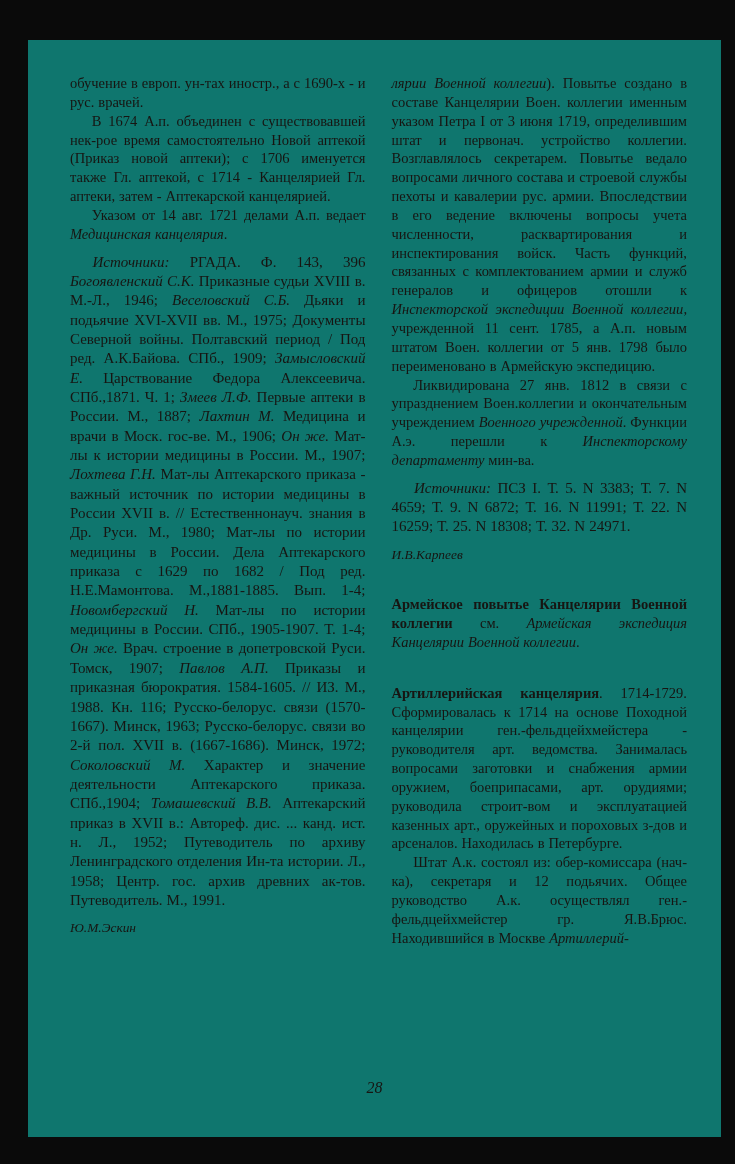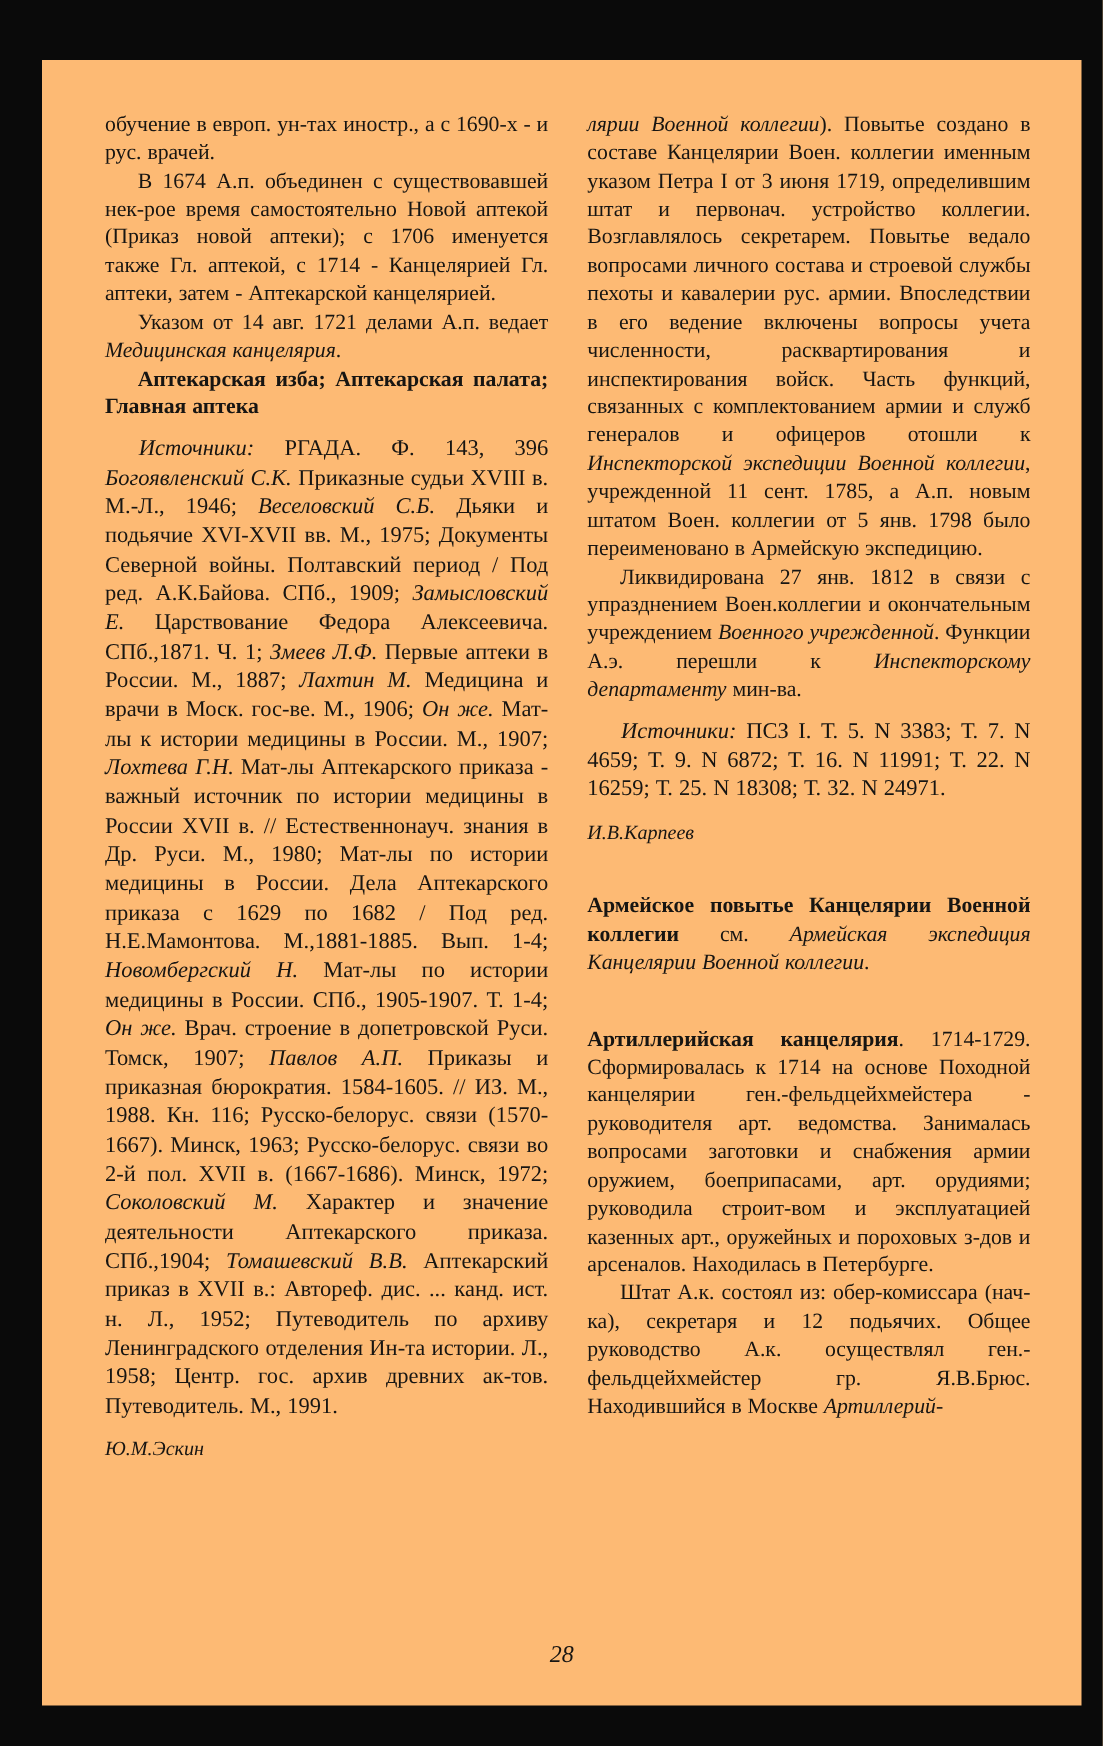--- a/index.html
+++ b/index.html
@@ -6,21 +6,21 @@
   .scan {
     position:relative;
     width:735px; height:1164px;
     background:#0a0a0a;
     box-sizing:border-box;
     padding:40px 14px 27px 28px;
     font-family:"Liberation Serif", serif;
   }
   .page {
     width:100%; height:100%;
-    background:#fdba74;
+    background:#0f766e;
     color:#171512;
     box-sizing:border-box;
     padding:34px 34px 0 42px;
     position:relative;
     overflow:hidden;
   }
   .columns { display:flex; gap:26px; }
   .col { width:50%; }
   .para {
     margin:0;
@@ -40,38 +40,37 @@
     margin-top:9px;
     margin-bottom:2px;
     text-indent:0;
   }
   .entry { margin-top:32px; }
   .it { font-style:italic; }
   .bd { font-weight:bold; }
   .page-number {
     position:absolute;
     left:0; right:0;
-    bottom:24px;
+    bottom:40px;
     text-align:center;
     font-size:16px;
     font-style:italic;
     color:#171512;
   }
 </style>
 </head>
 <body>
 
 <div class="scan">
   <div class="page">
     <div class="columns">
       <div class="col">
           <p class="para ni">обучение в европ. ун-тах иностр., а с 1690-х - и рус. врачей.</p>
           <p class="para">В 1674 А.п. объединен с существовавшей нек-рое время самостоятельно Новой аптекой (Приказ новой аптеки); с 1706 именуется также Гл. аптекой, с 1714 - Канцелярией Гл. аптеки, затем - Аптекарской канцелярией.</p>
           <p class="para">Указом от 14 авг. 1721 делами А.п. ведает <span class="it">Медицинская канцелярия</span>.</p>
-          <p class="para"><span class="bd">Аптекарская изба; Аптекарская палата; Главная аптека</span></p>
           <p class="para sources mt"><span class="it">Источники:</span> РГАДА. Ф. 143, 396 <span class="it">Богоявленский С.К.</span> Приказные судьи XVIII в. М.-Л., 1946; <span class="it">Веселовский С.Б.</span> Дьяки и подьячие XVI-XVII вв. М., 1975; Документы Северной войны. Полтавский период / Под ред. А.К.Байова. СПб., 1909; <span class="it">Замысловский Е.</span> Царствование Федора Алексеевича. СПб.,1871. Ч. 1; <span class="it">Змеев Л.Ф.</span> Первые аптеки в России. М., 1887; <span class="it">Лахтин М.</span> Медицина и врачи в Моск. гос-ве. М., 1906; <span class="it">Он же.</span> Мат-лы к истории медицины в России. М., 1907; <span class="it">Лохтева Г.Н.</span> Мат-лы Аптекарского приказа - важный источник по истории медицины в России XVII в. // Естественнонауч. знания в Др. Руси. М., 1980; Мат-лы по истории медицины в России. Дела Аптекарского приказа с 1629 по 1682 / Под ред. Н.Е.Мамонтова. М.,1881-1885. Вып. 1-4; <span class="it">Новомбергский Н.</span> Мат-лы по истории медицины в России. СПб., 1905-1907. Т. 1-4; <span class="it">Он же.</span> Врач. строение в допетровской Руси. Томск, 1907; <span class="it">Павлов А.П.</span> Приказы и приказная бюрократия. 1584-1605. // ИЗ. М., 1988. Кн. 116; Русско-белорус. связи (1570-1667). Минск, 1963; Русско-белорус. связи во 2-й пол. XVII в. (1667-1686). Минск, 1972; <span class="it">Соколовский М.</span> Характер и значение деятельности Аптекарского приказа. СПб.,1904; <span class="it">Томашевский В.В.</span> Аптекарский приказ в XVII в.: Автореф. дис. ... канд. ист. н. Л., 1952; Путеводитель по архиву Ленинградского отделения Ин-та истории. Л., 1958; Центр. гос. архив древних ак-тов. Путеводитель. М., 1991.</p>
           <p class="para author"><span class="it">Ю.М.Эскин</span></p>
         </div>
       <div class="col">
           <p class="para ni"><span class="it">лярии Военной коллегии</span>). Повытье создано в составе Канцелярии Воен. коллегии именным указом Петра I от 3 июня 1719, определившим штат и первонач. устройство коллегии. Возглавлялось секретарем. Повытье ведало вопросами личного состава и строевой службы пехоты и кавалерии рус. армии. Впоследствии в его ведение включены вопросы учета численности, расквартирования и инспектирования войск. Часть функций, связанных с комплектованием армии и служб генералов и офицеров отошли к <span class="it">Инспекторской экспедиции Военной коллегии</span>, учрежденной 11 сент. 1785, а А.п. новым штатом Воен. коллегии от 5 янв. 1798 было переименовано в Армейскую экспедицию.</p>
           <p class="para">Ликвидирована 27 янв. 1812 в связи с упразднением Воен.коллегии и окончательным учреждением <span class="it">Военного учрежденной</span>. Функции А.э. перешли к <span class="it">Инспекторскому департаменту</span> мин-ва.</p>
           <p class="para sources mt"><span class="it">Источники:</span> ПСЗ I. Т. 5. N 3383; Т. 7. N 4659; Т. 9. N 6872; Т. 16. N 11991; Т. 22. N 16259; Т. 25. N 18308; Т. 32. N 24971.</p>
           <p class="para author"><span class="it">И.В.Карпеев</span></p>
           <p class="para entry ni"><span class="bd">Армейское повытье Канцелярии Военной коллегии</span> см. <span class="it">Армейская экспедиция Канцелярии Военной коллегии</span>.</p>
           <p class="para entry ni"><span class="bd">Артиллерийская канцелярия</span>. 1714-1729. Сформировалась к 1714 на основе Походной канцелярии ген.-фельдцейхмейстера - руководителя арт. ведомства. Занималась вопросами заготовки и снабжения армии оружием, боеприпасами, арт. орудиями; руководила строит-вом и эксплуатацией казенных арт., оружейных и пороховых з-дов и арсеналов. Находилась в Петербурге.</p>

